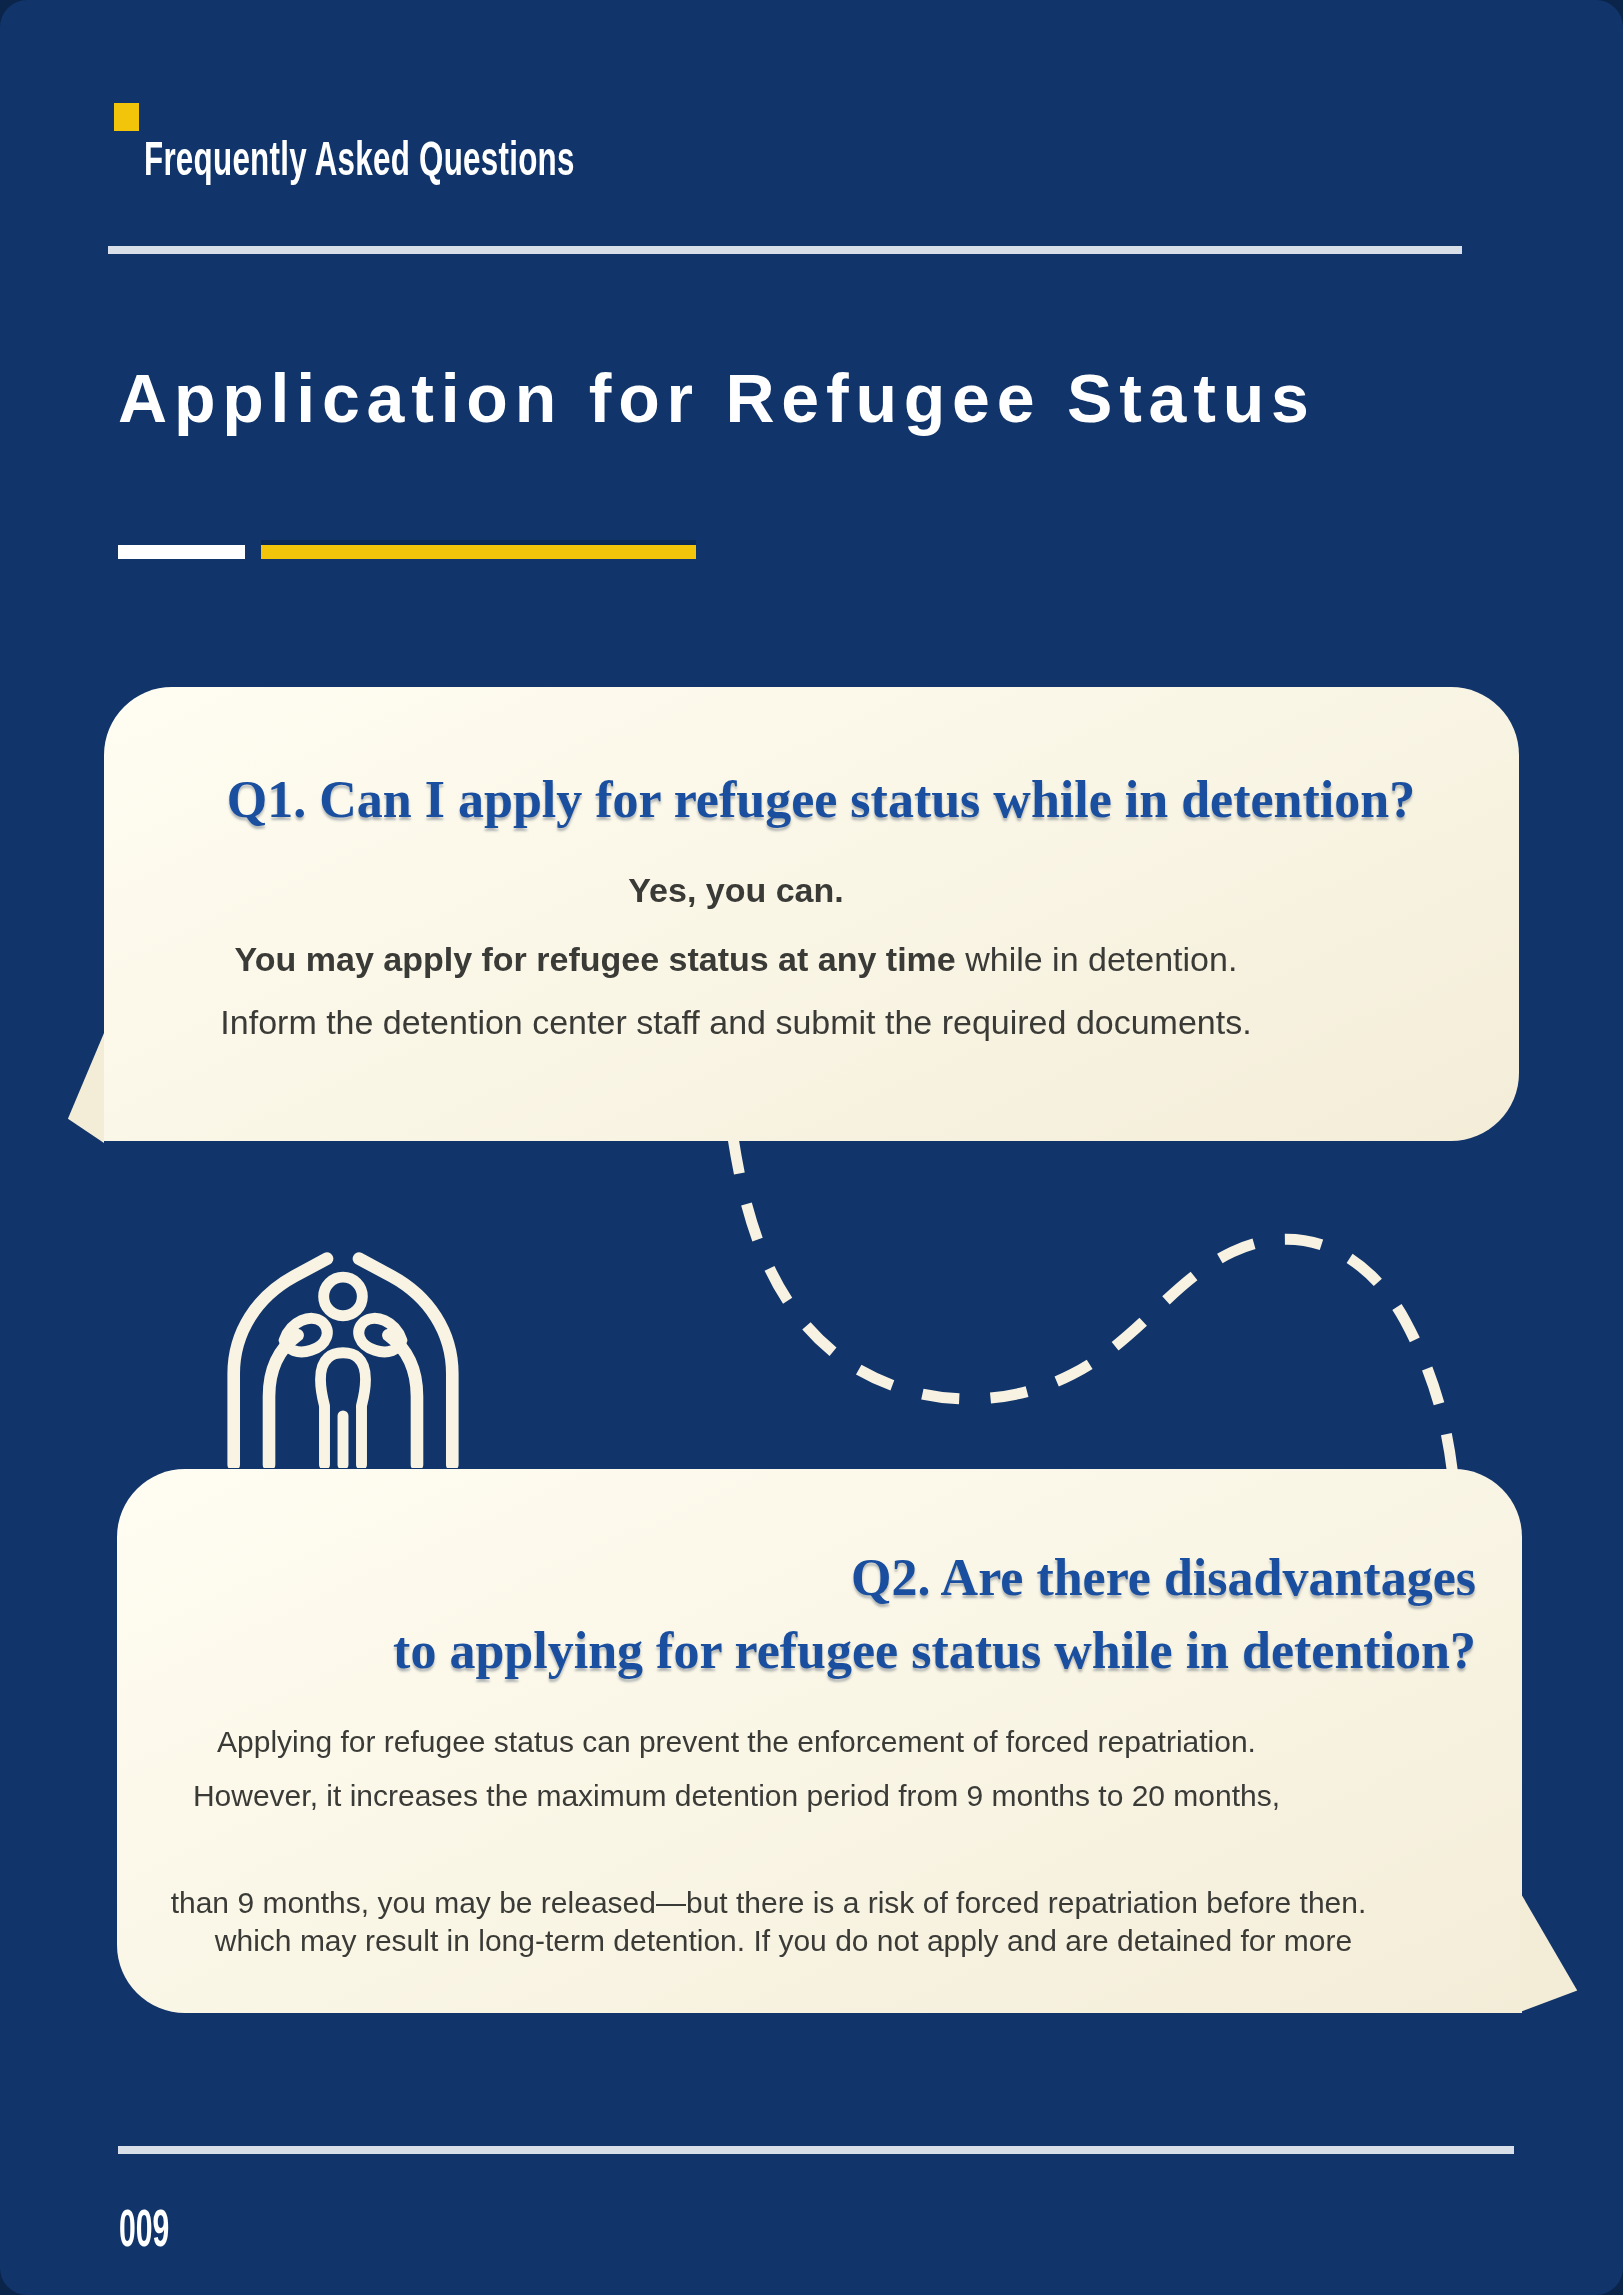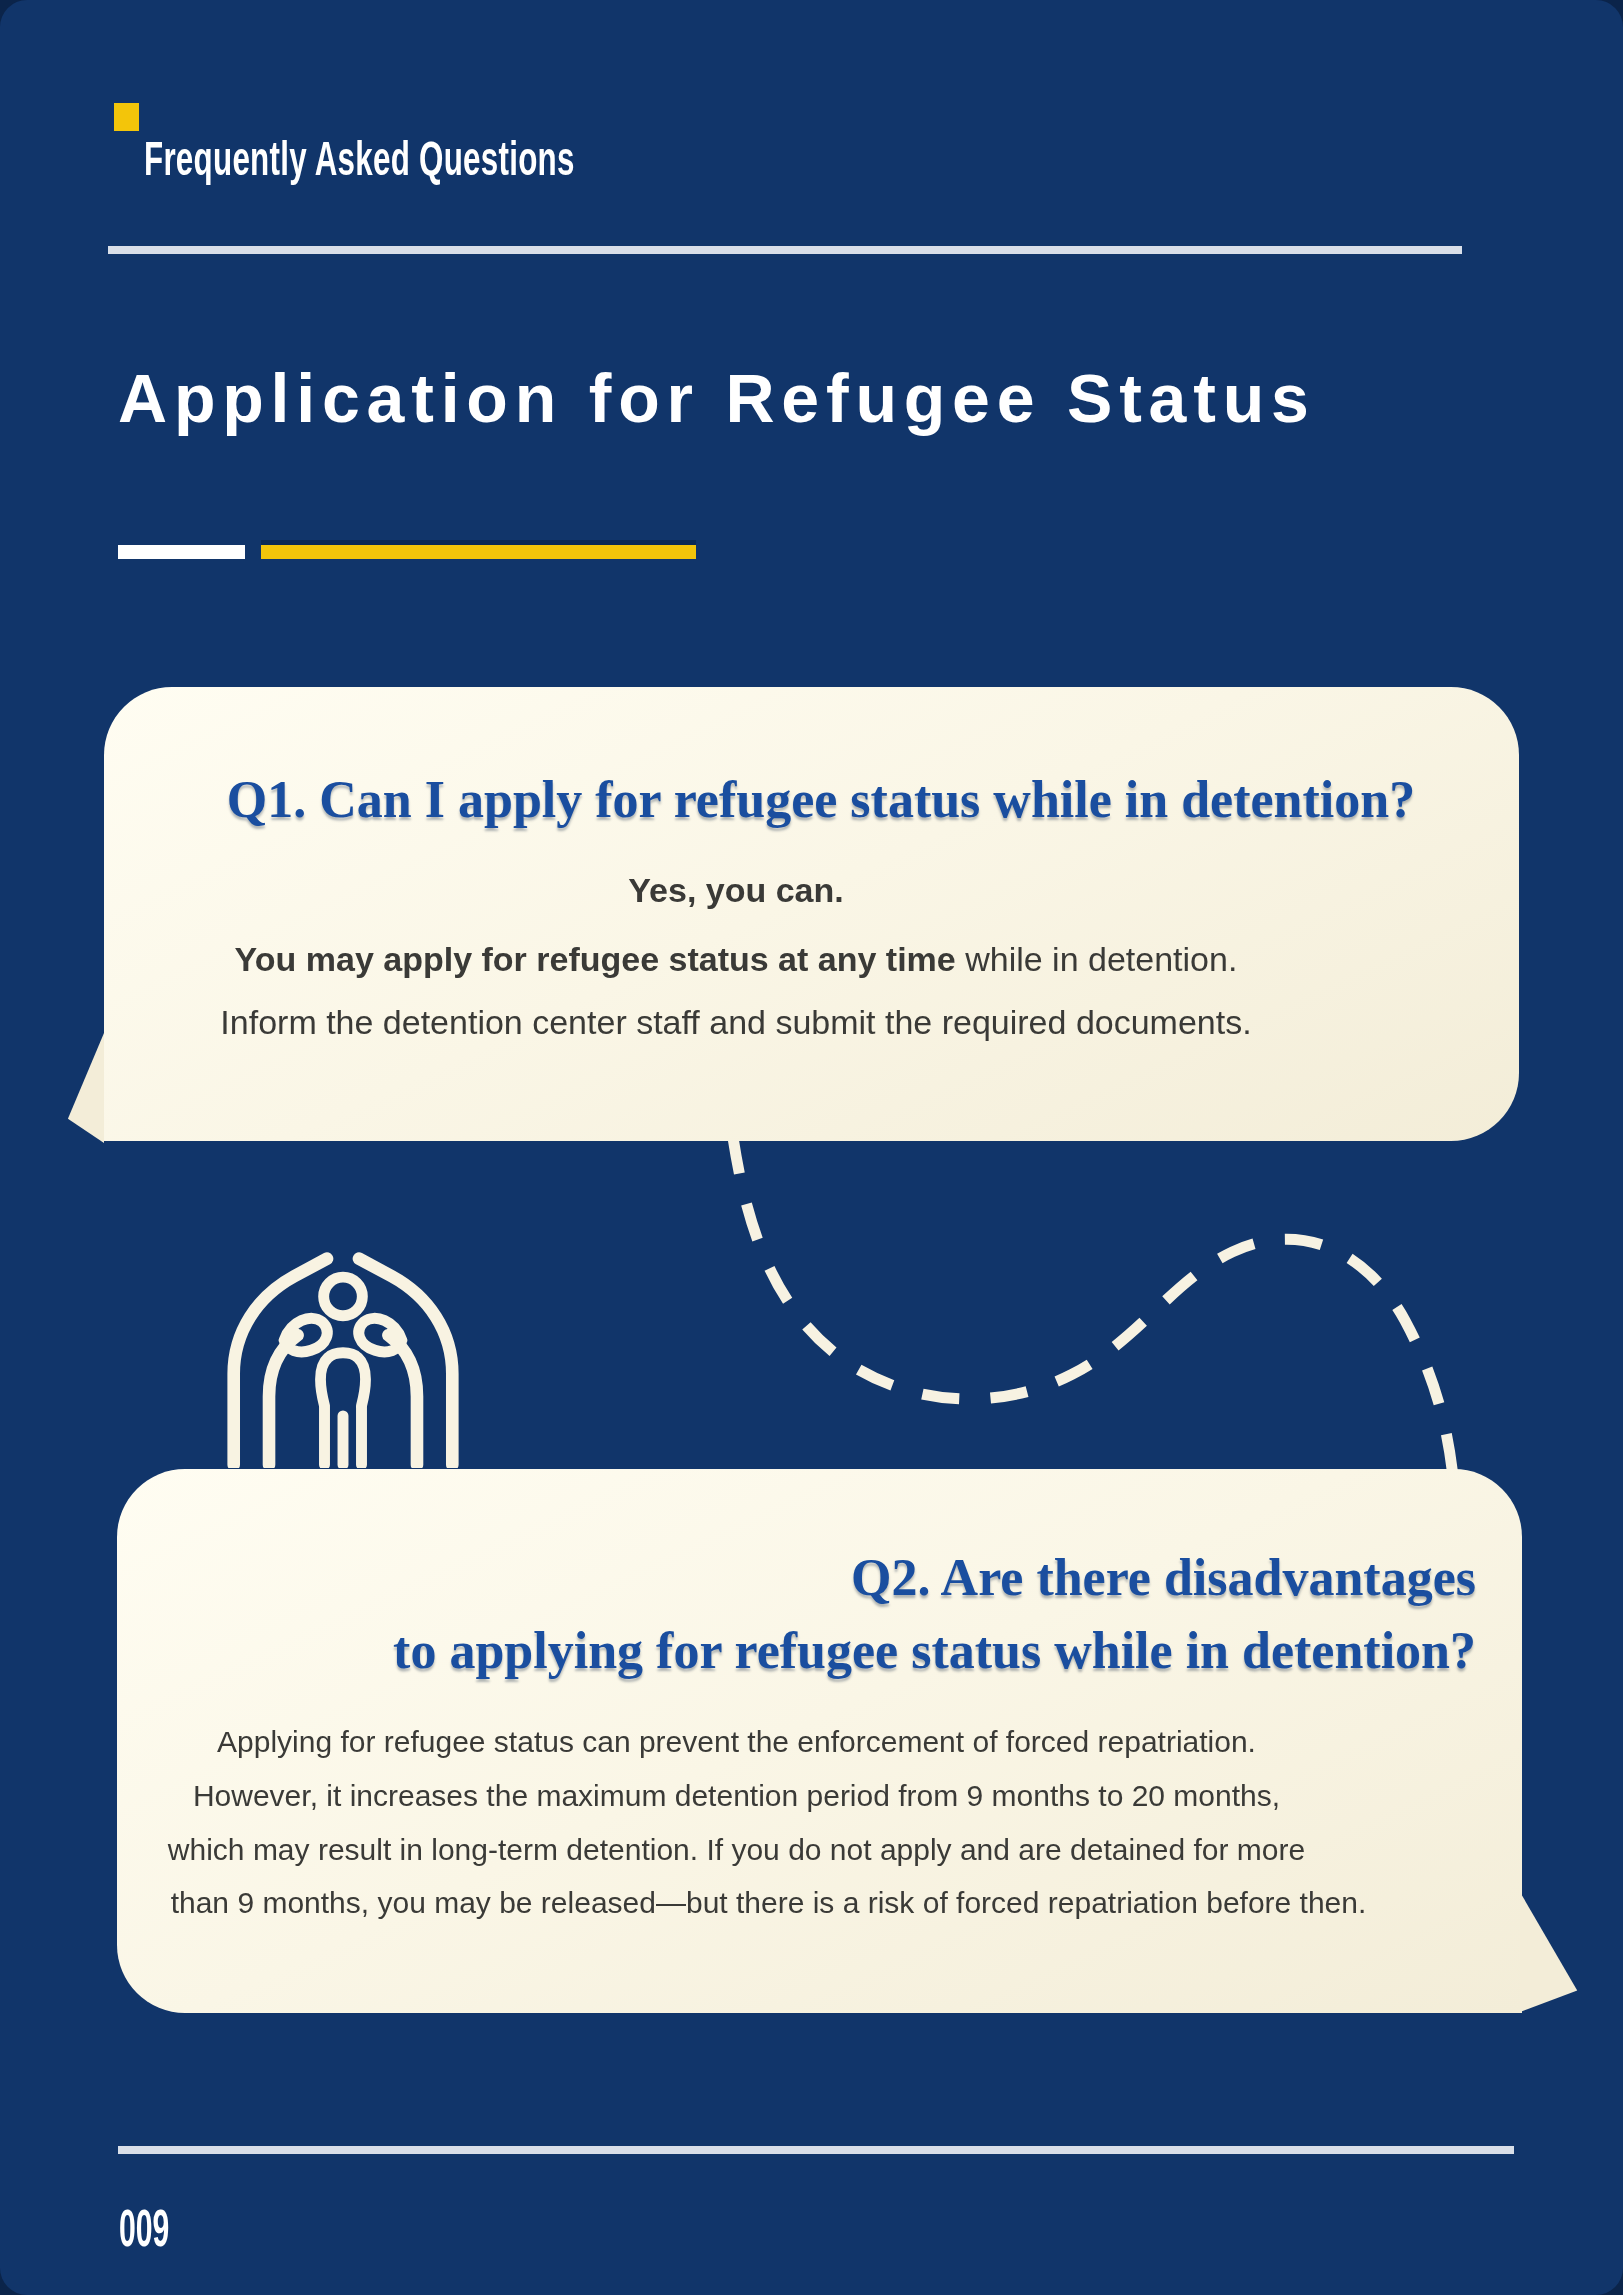--- a/index.html
+++ b/index.html
@@ -94,21 +94,21 @@
   .q1-line2{top:942px;}
   .q1-line2 .b{font-weight:bold;}
   .q1-line3{top:1005px;}
 
   .q2-body{
     left:117px;width:1239px;text-align:center;
     font-size:30px;color:var(--body-text);line-height:1;white-space:nowrap;
   }
   .q2-b1{top:1727px;}
   .q2-b2{top:1781px;}
-  .q2-b3{top:1835px;}
+  .q2-b3{top:1926px;margin-left:47px;}
   .q2-b4{top:1888px;margin-left:32px;}
 
   
   .shelter-icon{left:216px;top:1241px;width:254px;height:227px;}
 
   
   .bottom-rule{left:118px;top:2146px;width:1396px;height:7.6px;}
   .page-number{
     left:119px;top:2202px;
     font-size:52px;font-weight:bold;color:var(--text-white);

